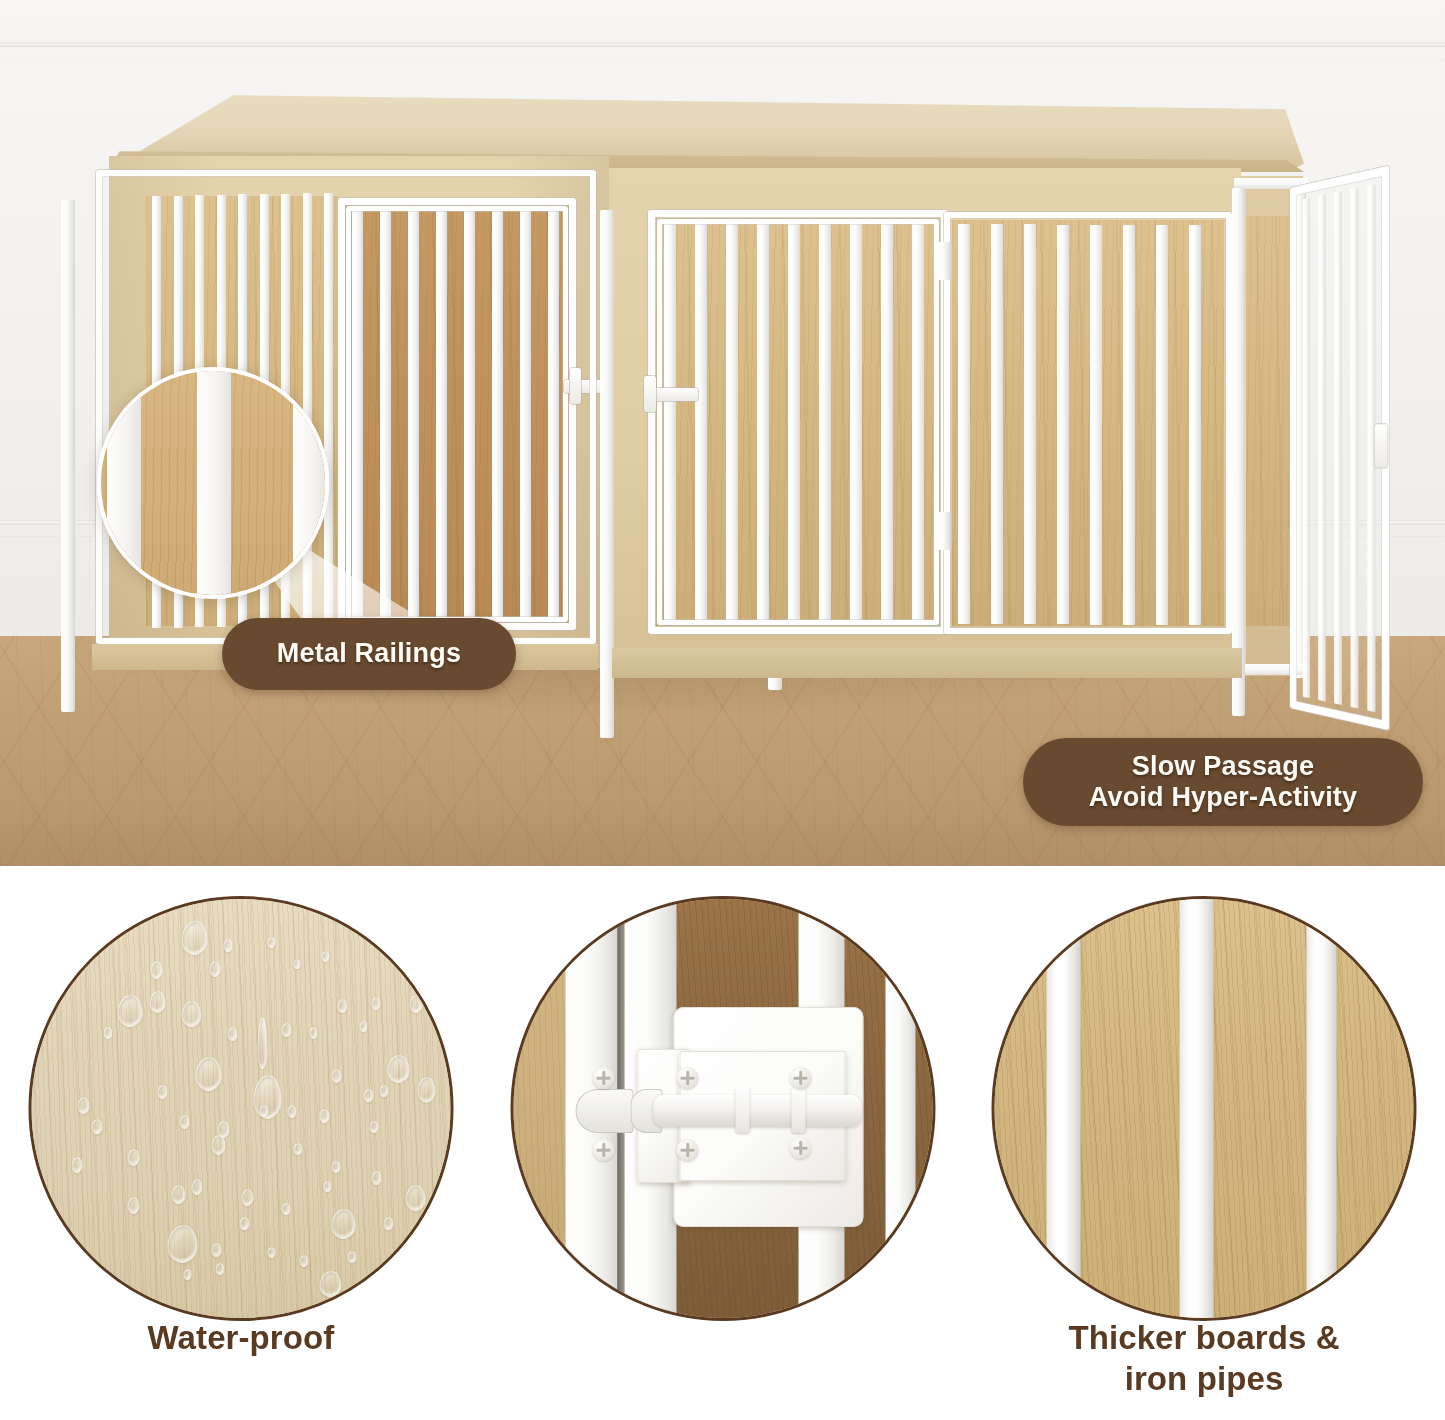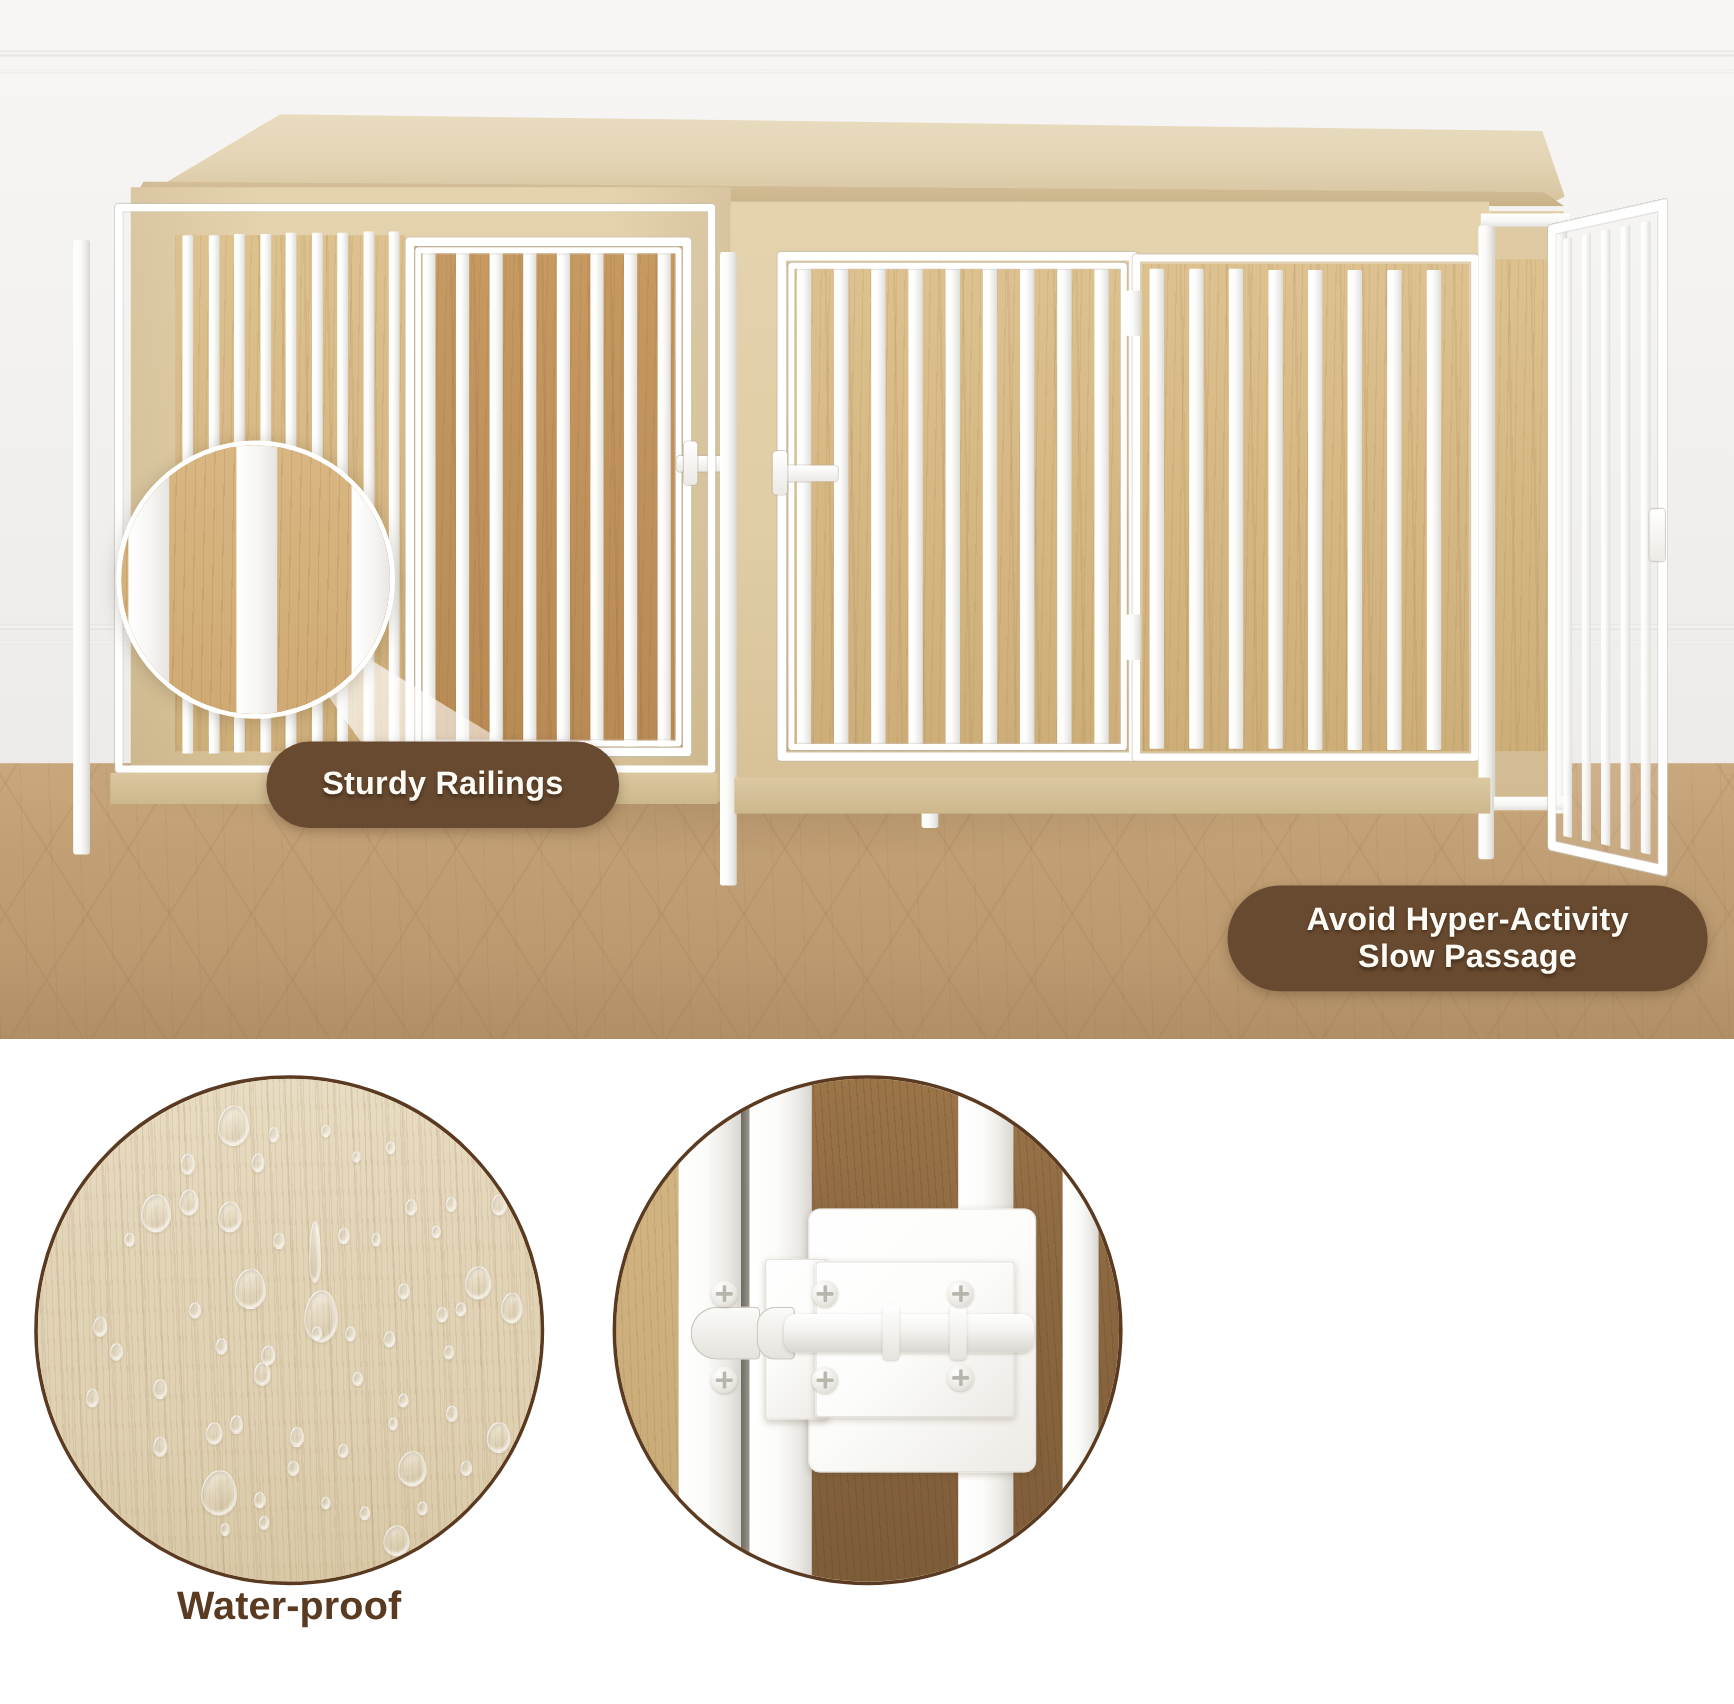--- a/index.html
+++ b/index.html
@@ -419,26 +419,26 @@
 
     <div class="hero-cone"></div>
     <div class="hero-mag">
       <div class="mg-wood"></div>
       <div class="mg-bar" style="left:6px;"></div>
       <div class="mg-bar" style="left:96px;"></div>
       <div class="mg-bar" style="left:192px;"></div>
     </div>
 
     <div class="pill" id="pill-metal">
-      <span>Sturdy Railings</span>
+      <span>Metal Railings</span>
     </div>
     <div class="pill" id="pill-slow">
       <div>
+        <span>Slow Passage</span>
         <span>Avoid Hyper-Activity</span>
-        <span>Slow Passage</span>
       </div>
     </div>
   </div>
 
   <div class="features">
 
     <div class="feat f1">
       <div class="circle">
         <div class="wood-light"></div>
         <div id="drops">
@@ -537,14 +537,27 @@
           <div class="screw" style="left:163px;top:168px;"></div>
           <div class="screw" style="left:163px;top:240px;"></div>
           <div class="screw" style="left:276px;top:168px;"></div>
           <div class="screw" style="left:276px;top:238px;"></div>
         </div>
       </div>
       <div class="caption">
       </div>
     </div>
 
+    <div class="feat f3">
+      <div class="circle">
+        <div class="pipe-wood">
+          <div class="pipe" style="left:52px;width:34px;"></div>
+          <div class="pipe" style="left:185px;width:34px;"></div>
+          <div class="pipe" style="left:312px;width:30px;"></div>
+        </div>
+      </div>
+      <div class="caption">
+        <span>Thicker boards &amp;</span>
+        <span>iron pipes</span>
+      </div>
+    </div>
   </div>
 </div>
 
 </body></html>

